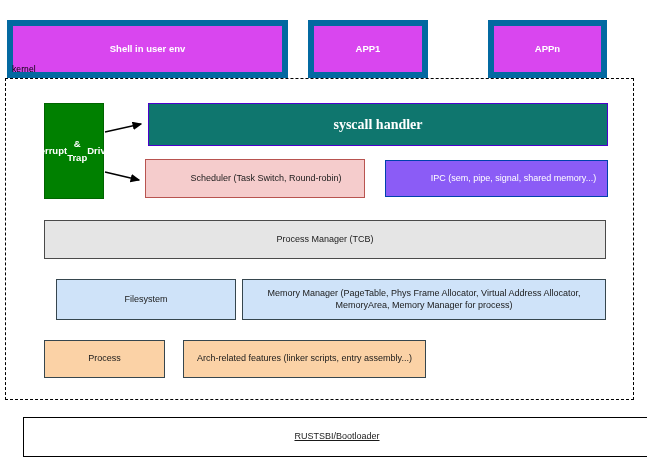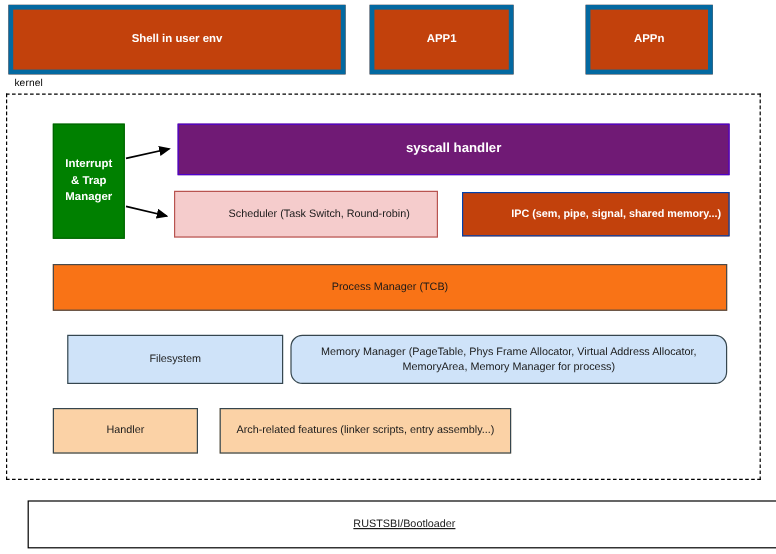--- a/index.html
+++ b/index.html
@@ -26,25 +26,26 @@
     line-height: 1.25;
     padding: 2px 6px;
   }
   .box .lbl {
     display: block;
     width: 100%;
   }
 
   
   .app-box {
-    background: #c2410c;
-    border: 4px solid #0369a1;
+    background: #d946ef;
+    border: 6px solid #0369a1;
     color: #ffffff;
     font-size: 9.5px;
     font-weight: bold;
+    margin-top: 16px;
   }
 
   
   #kernel-container {
     position: absolute;
     left: 5px;
     top: 78px;
     width: 629px;
     height: 322px;
     border: 1.5px dashed #000000;
@@ -65,48 +66,49 @@
     background: #008000;
     border: 1px solid #006400;
     color: #ffffff;
     font-size: 9.5px;
     font-weight: bold;
     line-height: 1.45;
   }
 
   
   .syscall-box {
-    background: #701a75;
+    background: #0f766e;
     border: 1px solid #4d00cc;
     color: #ffffff;
-    font-size: 11px;
+    font-size: 14px;
     font-weight: bold;
+    font-family: Liberation Serif, serif;
   }
 
   
   .sched-box {
     background: #f5cccc;
     border: 1px solid #b85450;
     color: #1a1a1a;
     font-size: 9px;
   }
 
   
   .ipc-box {
-    background: #c2410c;
+    background: #8b5cf6;
     border: 1px solid #0041ad;
     color: #ffffff;
     font-size: 9px;
-    font-weight: bold;
+    font-weight: normal;
     padding-left: 40px;
   }
 
   
   .pm-box {
-    background: #f97316;
+    background: #e5e5e5;
     border: 1px solid #4a4a4a;
     color: #1a1a1a;
     font-size: 9px;
   }
 
   
   .blue-box {
     background: #cfe3f9;
     border: 1px solid #36464e;
     color: #1a1a1a;
@@ -144,31 +146,31 @@
 <div id="canvas">
 
   <div class="box app-box" style="left:7px; top:4px; width:281px; height:58px;">
     <span class="lbl">Shell in user env</span>
   </div>
 
   <div class="box app-box" style="left:308px; top:4px; width:120px; height:58px;">
     <span class="lbl">APP1</span>
   </div>
 
-  <div class="box app-box" style="left:488px; top:4px; width:106px; height:58px;">
+  <div class="box app-box" style="left:488px; top:4px; width:119px; height:58px;">
     <span class="lbl">APPn</span>
   </div>
 
   <div id="kernel-container"></div>
   <div id="kernel-label">kernel</div>
 
-  <div class="box irq-box" style="left:44px; top:103px; width:60px; height:96px; flex-direction:column;">
+  <div class="box irq-box" style="left:44px; top:103px; width:60px; height:96px; flex-direction:row;">
     <span class="lbl">Interrupt</span>
     <span class="lbl">&amp; Trap</span>
-    <span class="lbl">Manager</span>
+    <span class="lbl">Drivers</span>
   </div>
 
   <div class="box syscall-box" style="left:148px; top:103px; width:460px; height:43px;">
     <span class="lbl">syscall handler</span>
   </div>
 
   <div class="box sched-box" style="left:145px; top:159px; width:220px; height:39px;padding-left:28px;">
     <span class="lbl">Scheduler (Task Switch, Round-robin)</span>
   </div>
 
@@ -177,26 +179,26 @@
   </div>
 
   <div class="box pm-box" style="left:44px; top:220px; width:562px; height:39px;">
     <span class="lbl">Process Manager (TCB)</span>
   </div>
 
   <div class="box blue-box" style="left:44px; top:279px; width:180px; height:41px;margin-left:12px;">
     <span class="lbl">Filesystem</span>
   </div>
 
-  <div class="box blue-box" style="left:242px; top:279px; width:364px; height:41px;border-radius:10px;">
+  <div class="box blue-box" style="left:242px; top:279px; width:364px; height:41px;">
     <span class="lbl">Memory Manager (PageTable, Phys Frame Allocator, Virtual Address Allocator, MemoryArea, Memory Manager for process)</span>
   </div>
 
   <div class="box orange-box" style="left:44px; top:340px; width:121px; height:38px;">
-    <span class="lbl">Handler</span>
+    <span class="lbl">Process</span>
   </div>
 
   <div class="box orange-box" style="left:183px; top:340px; width:243px; height:38px;">
     <span class="lbl">Arch-related features (linker scripts, entry assembly...)</span>
   </div>
 
 
   <div class="box boot-box" style="left:23px; top:417px; width:628px; height:40px;text-decoration:underline;">
     <span class="lbl">RUSTSBI/Bootloader</span>
   </div>

